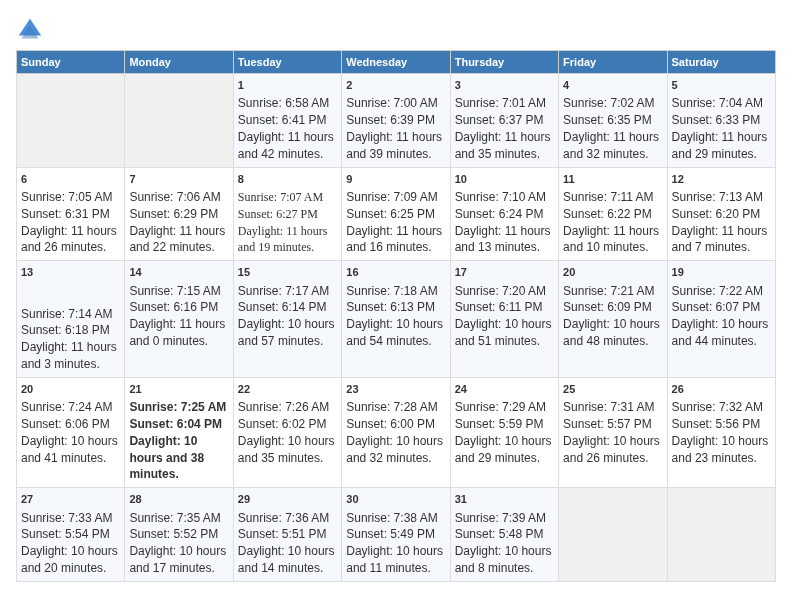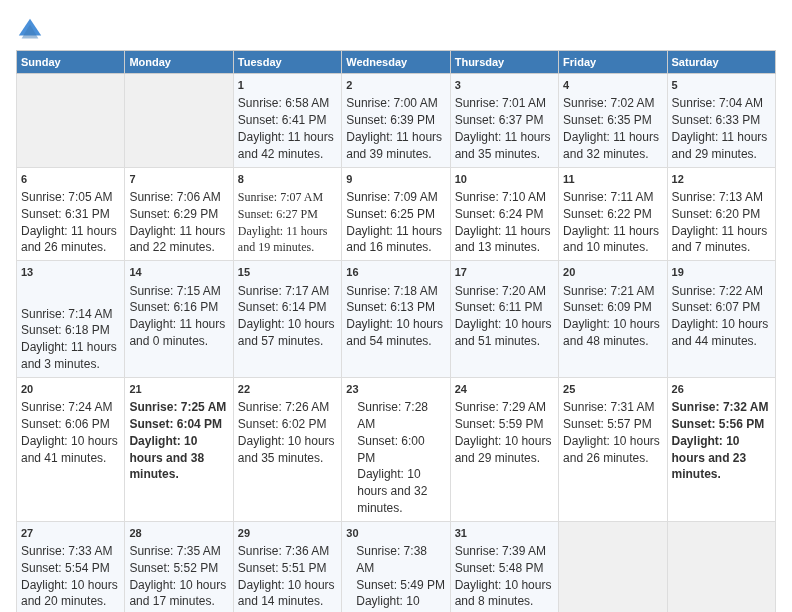--- a/index.html
+++ b/index.html
@@ -259,39 +259,39 @@
 Daylight: 10 hours and 38 minutes.</div>
         </td>
         <td>
           <span class="day-num">22</span>
           <div class="day-info" style="white-space: pre-line;">Sunrise: 7:26 AM
 Sunset: 6:02 PM
 Daylight: 10 hours and 35 minutes.</div>
         </td>
         <td>
           <span class="day-num">23</span>
-          <div class="day-info" style="white-space: pre-line; margin-left: 11px;">Sunrise: 7:28 AM
+          <div class="day-info" style="white-space: pre-line;">Sunrise: 7:28 AM
 Sunset: 6:00 PM
 Daylight: 10 hours and 32 minutes.</div>
         </td>
         <td>
           <span class="day-num">24</span>
           <div class="day-info" style="white-space: pre-line;">Sunrise: 7:29 AM
 Sunset: 5:59 PM
 Daylight: 10 hours and 29 minutes.</div>
         </td>
         <td>
           <span class="day-num">25</span>
           <div class="day-info" style="white-space: pre-line;">Sunrise: 7:31 AM
 Sunset: 5:57 PM
 Daylight: 10 hours and 26 minutes.</div>
         </td>
         <td>
           <span class="day-num">26</span>
-          <div class="day-info" style="white-space: pre-line; font-weight: bold;">Sunrise: 7:32 AM
+          <div class="day-info" style="white-space: pre-line;">Sunrise: 7:32 AM
 Sunset: 5:56 PM
 Daylight: 10 hours and 23 minutes.</div>
         </td>
       </tr>
       <tr>
         <td>
           <span class="day-num">27</span>
           <div class="day-info" style="white-space: pre-line;">Sunrise: 7:33 AM
 Sunset: 5:54 PM
 Daylight: 10 hours and 20 minutes.</div>
@@ -303,21 +303,21 @@
 Daylight: 10 hours and 17 minutes.</div>
         </td>
         <td>
           <span class="day-num">29</span>
           <div class="day-info" style="white-space: pre-line;">Sunrise: 7:36 AM
 Sunset: 5:51 PM
 Daylight: 10 hours and 14 minutes.</div>
         </td>
         <td>
           <span class="day-num">30</span>
-          <div class="day-info" style="white-space: pre-line; margin-left: 10px;">Sunrise: 7:38 AM
+          <div class="day-info" style="white-space: pre-line;">Sunrise: 7:38 AM
 Sunset: 5:49 PM
 Daylight: 10 hours and 11 minutes.</div>
         </td>
         <td>
           <span class="day-num">31</span>
           <div class="day-info" style="white-space: pre-line;">Sunrise: 7:39 AM
 Sunset: 5:48 PM
 Daylight: 10 hours and 8 minutes.</div>
         </td>
         <td class="empty-cell"></td>

